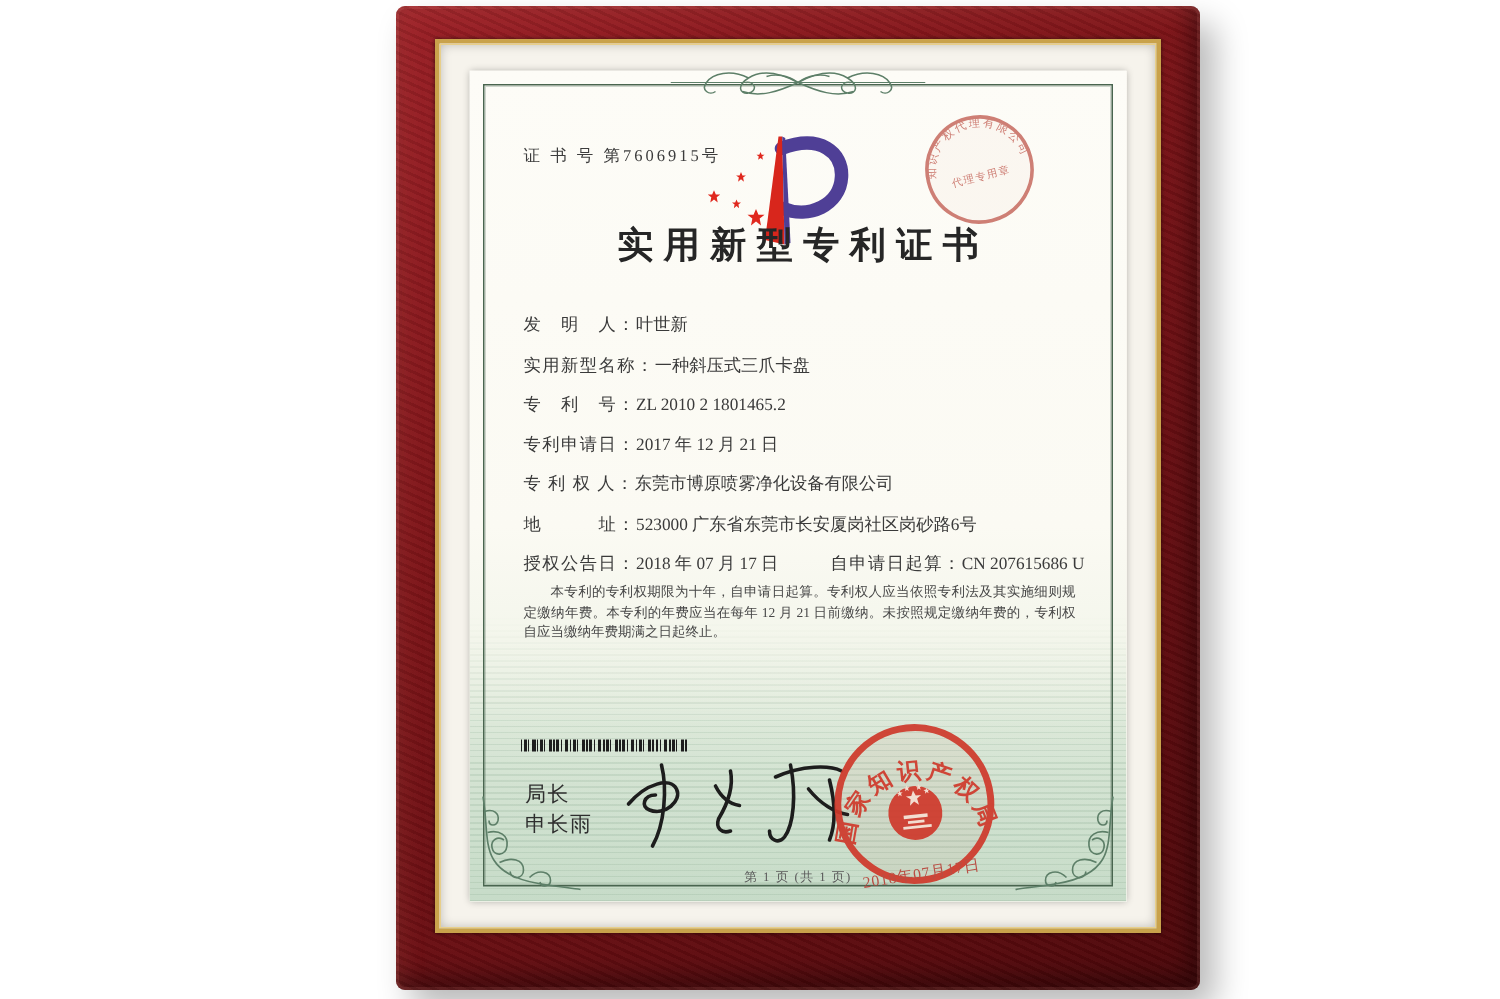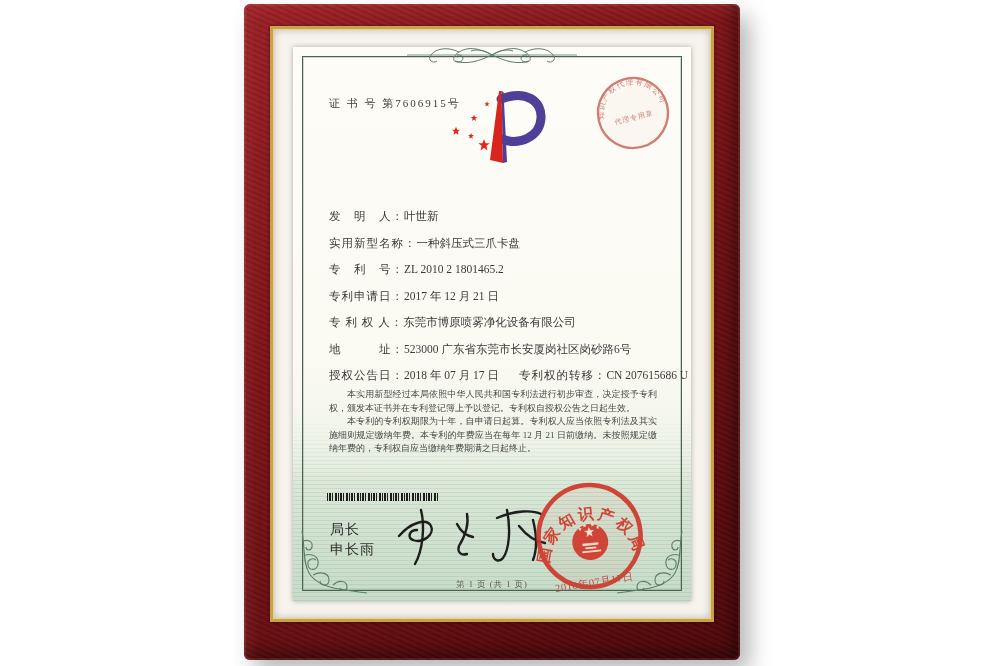--- a/index.html
+++ b/index.html
@@ -1,22 +1,22 @@
 <!DOCTYPE html>
 <html><head>
 <meta charset="utf-8">
 <style>
   html,body{margin:0;padding:0;background:#fff;}
   .photo{position:relative;width:1000px;height:666px;background:#ffffff;overflow:hidden;
          font-family:"Liberation Serif",serif;}
   
-  .frame{position:absolute;left:244px;top:4px;width:496px;height:656px;border-radius:6px;
+  .frame{position:absolute;left:264px;top:4px;width:496px;height:656px;border-radius:6px;
          background:linear-gradient(145deg,#9a2026 0%,#7c1418 38%,#6a0f13 62%,#4e080b 100%);
          box-shadow:10px 12px 22px rgba(0,0,0,.28), inset 0 0 0 2px rgba(255,160,150,.12),
-                    inset 6px 6px 14px rgba(255,120,110,.14), inset -6px -8px 16px rgba(0,0,0,.45);}
+                    inset 6px 6px 14px rgba(255,120,110,.14), inset -6px -8px 16px rgba(0,0,0,.45);padding-left:40px;}
   .frame::after{content:"";position:absolute;inset:0;border-radius:6px;pointer-events:none;
          background:repeating-linear-gradient(24deg,rgba(0,0,0,.07) 0 2px,rgba(255,255,255,.02) 2px 5px);}
   .mat{position:absolute;left:26px;right:26px;top:22px;bottom:38px;background:#f6f3ec;
        border:3px solid #c9a24b;z-index:2;
        box-shadow:0 0 3px rgba(0,0,0,.55), inset 0 0 0 1px #e8cf8a, inset 0 0 8px rgba(0,0,0,.28);}
   .paper{position:absolute;left:20px;right:20px;top:18px;bottom:18px;
          background:linear-gradient(to bottom,#fdfcf7 0%,#fbfaf3 55%,#f2f5ea 72%,#e8efe2 100%);
          box-shadow:0 0 5px rgba(0,0,0,.30);overflow:hidden;}
   
   .guilloche{position:absolute;left:0;right:0;bottom:0;height:190px;pointer-events:none;
@@ -115,36 +115,36 @@
 
         <svg class="agseal" width="80" height="80" viewBox="0 0 80 80">
           <circle cx="40" cy="40" r="35" fill="rgba(198,90,80,0.04)" stroke="#c66a5f" stroke-width="2.4"></circle>
           <path id="agarc" d="M 12,52 A 30,30 0 1 1 68,52" fill="none"></path>
           <text font-size="7.5" fill="#c66a5f" letter-spacing="1.5">
             <textPath href="#agarc" startOffset="50%" text-anchor="middle">知识产权代理有限公司</textPath>
           </text>
           <text x="40" y="47" font-size="7" fill="#c66a5f" text-anchor="middle" letter-spacing="1">代理专用章</text>
         </svg>
 
+        <div class="title">实用新型专利证书</div>
 
         <div class="fields">
           <div class="frow"><span class="lab">发　明　人：</span><span>叶世新</span></div>
           <div class="frow"><span class="lab">实用新型名称：</span><span>一种斜压式三爪卡盘</span></div>
           <div class="frow"><span class="lab">专　利　号：</span><span>ZL 2010 2 1801465.2</span></div>
           <div class="frow"><span class="lab">专利申请日：</span><span>2017 年 12 月 21 日</span></div>
           <div class="frow"><span class="lab">专 利 权 人：</span><span>东莞市博原喷雾净化设备有限公司</span></div>
           <div class="frow"><span class="lab">地　　　址：</span><span>523000 广东省东莞市长安厦岗社区岗砂路6号</span></div>
           <div class="frow split">
             <span><span class="lab">授权公告日：</span><span>2018 年 07 月 17 日</span></span>
-            <span><span class="lab">专利权的转移：</span><span>CN 207615686 U</span></span>
+            <span><span class="lab">自申请日起算：</span><span>CN 207615686 U</span></span>
           </div>
         </div>
 
         <div class="paras">
-          <p>本实用新型经过本局依照中华人民共和国专利法进行初步审查，决定授予专利权，颁发本证书并在专利登记簿上予以登记。专利权自授权公告之日起生效。</p>
           <p>本专利的专利权期限为十年，自申请日起算。专利权人应当依照专利法及其实施细则规定缴纳年费。本专利的年费应当在每年 12 月 21 日前缴纳。未按照规定缴纳年费的，专利权自应当缴纳年费期满之日起终止。</p>
         </div>
 
         <div class="barcode"></div>
 
         <div class="signer">
           <div>局长</div>
           <div>申长雨</div>
         </div>
 

